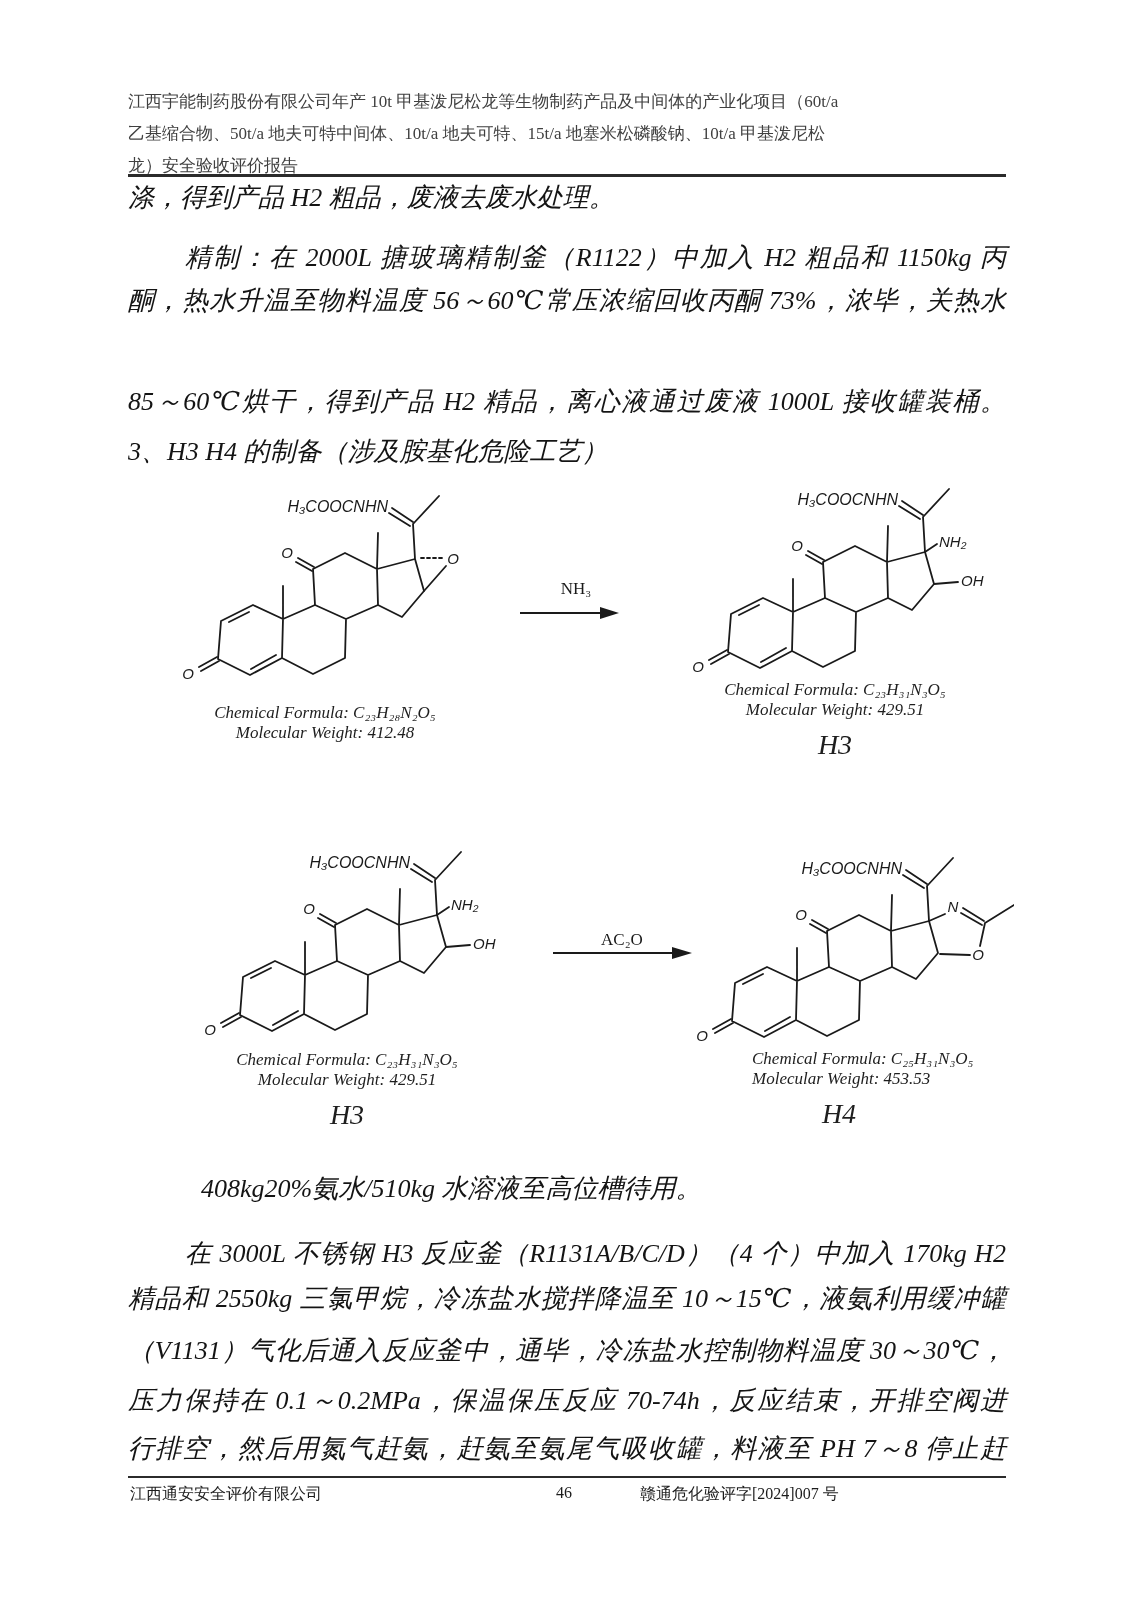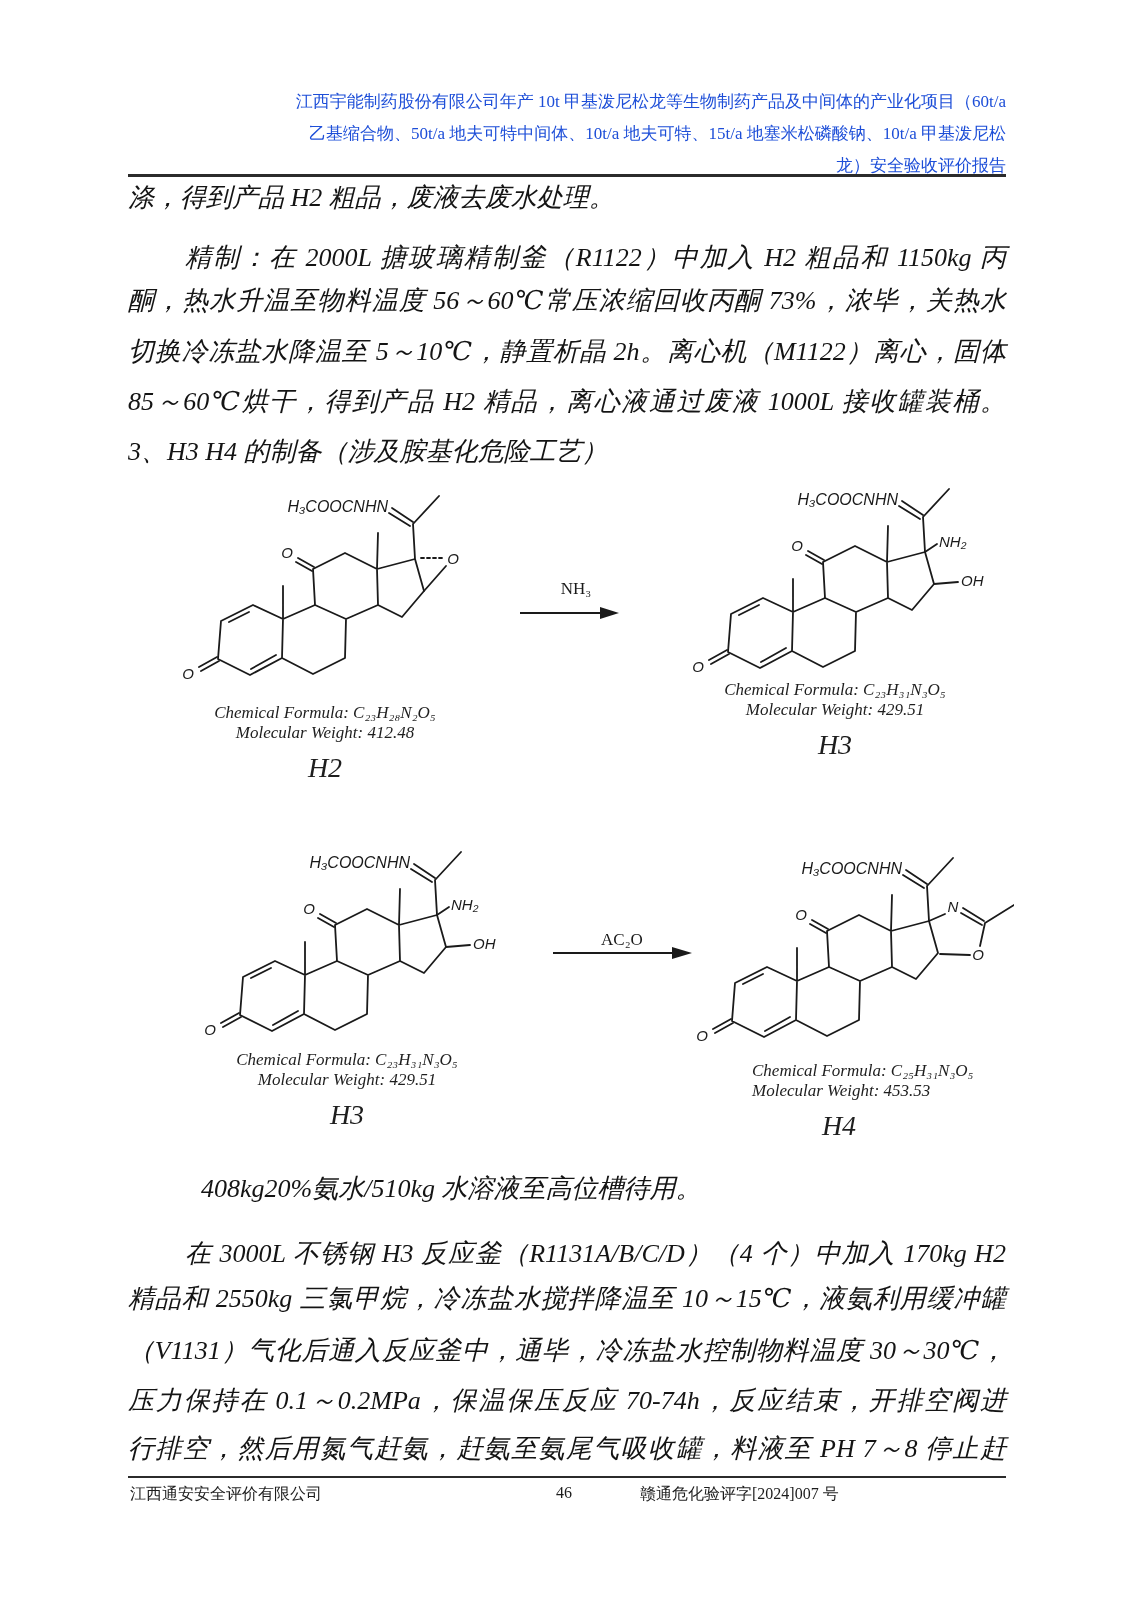--- a/index.html
+++ b/index.html
@@ -2,22 +2,22 @@
 <html><head>
 <meta charset="utf-8">
 <style>
   html,body{margin:0;padding:0;background:#ffffff;}
   .page{
     position:relative;width:1131px;height:1600px;background:#ffffff;
     font-family:"Liberation Serif","DejaVu Serif",serif;color:#111;overflow:hidden;
   }
   
   .hdr{
-    position:absolute;left:128px;width:878px;top:86px;text-align:right;
-    font-size:17px;line-height:32px;color:#1d4ed8;
+    position:absolute;left:128px;width:878px;top:86px;text-align:left;
+    font-size:17px;line-height:32px;color:#404040;
   }
   .hdr-rule{position:absolute;left:128px;width:878px;top:174px;height:3px;background:#2b2b2b;}
   
   .bline{
     position:absolute;left:128px;width:878px;font-size:26px;line-height:34px;
     color:#141414;white-space:nowrap;font-style:italic;
   }
   .j{white-space:normal;text-align:justify;text-align-last:justify;}
   .i2{text-indent:57px;margin-top:9px;}
   .i3{text-indent:73px;}
@@ -48,40 +48,38 @@
   <div class="hdr">
     <div>江西宇能制药股份有限公司年产 10t 甲基泼尼松龙等生物制药产品及中间体的产业化项目（60t/a</div>
     <div>乙基缩合物、50t/a 地夫可特中间体、10t/a 地夫可特、15t/a 地塞米松磷酸钠、10t/a 甲基泼尼松</div>
     <div>龙）安全验收评价报告</div>
   </div>
   <div class="hdr-rule"></div>
 
   <div class="bline" style="top:181px">涤，得到产品 H2 粗品，废液去废水处理。</div>
   <div class="bline j i2" style="top:232px">精制：在 2000L 搪玻璃精制釜（R1122）中加入 H2 粗品和 1150kg 丙</div>
   <div class="bline j" style="top:284px">酮，热水升温至物料温度 56～60℃常压浓缩回收丙酮 73%，浓毕，关热水</div>
-  <div class="bline j" style="top:335px">切换冷冻盐水降温至 5～10℃，静置析晶 2h。离心机（M1122）离心，固体</div>
   <div class="bline j" style="top:385px">85～60℃烘干，得到产品 H2 精品，离心液通过废液 1000L 接收罐装桶。</div>
   <div class="bline" style="top:435px">3、H3 H4 的制备（涉及胺基化危险工艺）</div>
 
   <div class="mol" style="left:150px;top:462px">
     <svg width="350" height="225" viewBox="0 0 350 225">
       <path class="bond" d="M68,197L100,213L132,196L133,157L103,143L71,159Z M132,196L163,212L195,196L196,157L165,143L133,157 M165,143L163,107L195,91L227,107L228,143L196,157 M227,107L265,97L274,129L252,155L228,143 M133,157L133,124 M227,107L228,71 M265,97L263,62L289,34"></path>
       <path class="bond" d="M99,150L79,160 M101,207L126,193 M67,195L49,205 M69,199L51,209 M164,105L148,96 M162,109L146,100 M239,51L260,64 M242,46L263,60"></path>
       <path class="bond dash" d="M271,96L292,96"></path>
       <path class="bond" d="M274,129L296,104"></path>
       <text class="tgrp" x="238" y="50" text-anchor="end">H₃COOCNHN</text>
       <text class="atom" x="38" y="217" text-anchor="middle">O</text>
       <text class="atom" x="137" y="96" text-anchor="middle">O</text>
       <text class="atom" x="303" y="102" text-anchor="middle">O</text>
     </svg>
     <div class="caps" style="margin-top:16px">
       <div>Chemical Formula: C₂₃H₂₈N₂O₅</div>
       <div>Molecular Weight: 412.48</div>
     </div>
-    <div class="mname">H2</div>
   </div>
 
   <svg class="rxn" style="left:512px;top:572px" width="120" height="55">
     <text class="reagent" x="64" y="22" text-anchor="middle">NH₃</text>
     <line x1="8" y1="41" x2="90" y2="41"></line>
     <polygon points="88,35 88,47 107,41"></polygon>
   </svg>
 
   <div class="mol" style="left:660px;top:455px">
     <svg width="350" height="225" viewBox="0 0 350 225">
@@ -130,21 +128,21 @@
       <path class="bond" d="M68,197L100,213L132,196L133,157L103,143L71,159Z M132,196L163,212L195,196L196,157L165,143L133,157 M165,143L163,107L195,91L227,107L228,143L196,157 M227,107L265,97L274,129L252,155L228,143 M133,157L133,124 M227,107L228,71 M265,97L263,62L289,34"></path>
       <path class="bond" d="M99,150L79,160 M101,207L126,193 M67,195L49,205 M69,199L51,209 M164,105L148,96 M162,109L146,100 M239,51L260,64 M242,46L263,60"></path>
       <path class="bond" d="M265,97L281,90 M321,99L350,81 M321,99L316,122 M306,131L276,130"></path>
       <path class="bond" d="M297,89L318,101 M299,84L320,97"></path>
       <text class="tgrp" x="238" y="50" text-anchor="end">H₃COOCNHN</text>
       <text class="atom" x="38" y="217" text-anchor="middle">O</text>
       <text class="atom" x="137" y="96" text-anchor="middle">O</text>
       <text class="atom" x="289" y="88" text-anchor="middle">N</text>
       <text class="atom" x="314" y="136" text-anchor="middle">O</text>
     </svg>
-    <div class="caps left" style="margin-top:12px">
+    <div class="caps left" style="margin-top:0">
       <div>Chemical Formula: C₂₅H₃₁N₃O₅</div>
       <div>Molecular Weight: 453.53</div>
     </div>
     <div class="mname">H4</div>
   </div>
 
   <div class="bline i3" style="top:1172px">408kg20%氨水/510kg 水溶液至高位槽待用。</div>
   <div class="bline j i2" style="top:1228px">在 3000L 不锈钢 H3 反应釜（R1131A/B/C/D）（4 个）中加入 170kg H2</div>
   <div class="bline j" style="top:1282px">精品和 2550kg 三氯甲烷，冷冻盐水搅拌降温至 10～15℃，液氨利用缓冲罐</div>
   <div class="bline j" style="top:1334px">（V1131）气化后通入反应釜中，通毕，冷冻盐水控制物料温度 30～30℃，</div>

